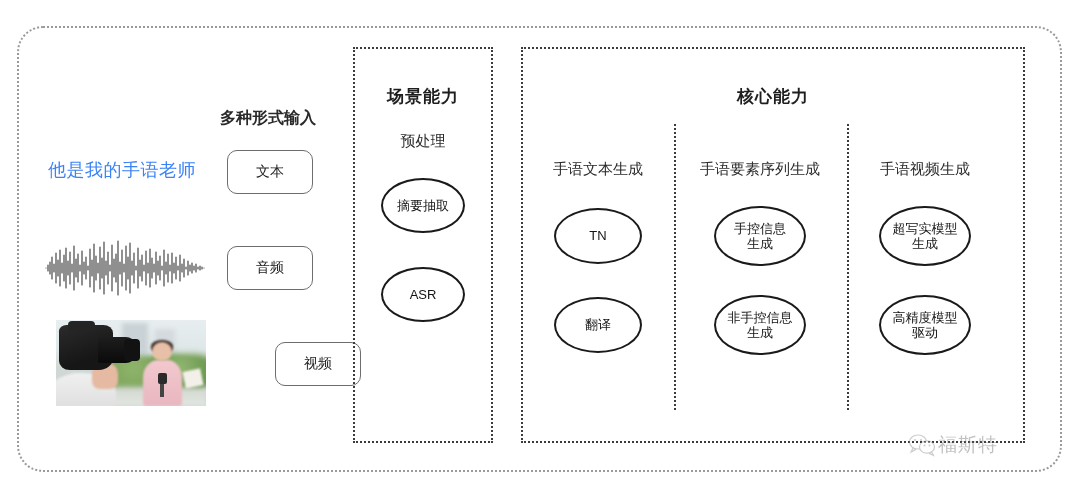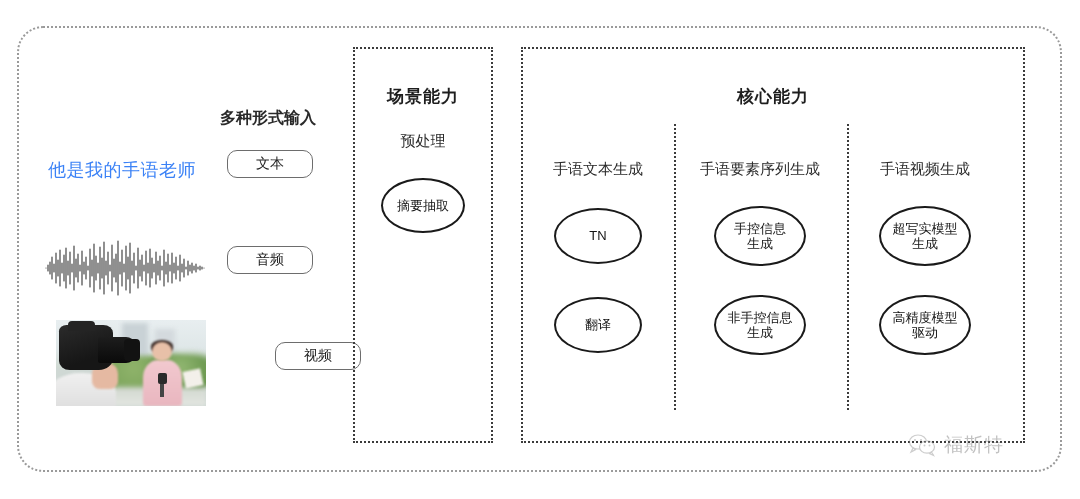--- a/index.html
+++ b/index.html
@@ -120,21 +120,21 @@
     left: 48px;
     top: 158px;
     font-size: 18px;
     color: #3b82f6;
     letter-spacing: 0.5px;
   }
   .input-chip {
     position: absolute;
     left: 227px;
     width: 86px;
-    height: 28px;
+    height: 44px;
     border: 1.6px solid #6d6d6d;
     border-radius: 10px;
     background: #fff;
     display: flex;
     align-items: center;
     justify-content: center;
     font-size: 14px;
     color: #222;
     box-sizing: border-box;
   }
@@ -248,21 +248,20 @@
     filter: blur(1px);
   }
 
   
   #watermark {
     position: absolute;
     left: 908px;
     top: 432px;
     display: flex;
     align-items: center;
-    gap: 6px;
     opacity: 0.42;
   }
   #watermark .wm-text {
     font-size: 19px;
     color: #6e6e6e;
     letter-spacing: 1px;
   }
 </style>
 </head>
 <body>
@@ -385,20 +384,21 @@
   <div id="chip-audio" class="input-chip">音频</div>
   <div id="chip-video" class="input-chip">视频</div>
 
   <div id="scene-box" class="section-box">
     <div id="scene-title" class="section-title">场景能力</div>
   </div>
 
   <div class="col-header" style="left:423px; top:132px;">预处理</div>
 
   <div class="ellipse" style="left:423px; top:178px; width:84px; height:55px;">摘要抽取</div>
+  <div class="ellipse" style="left:423px; top:267px; width:84px; height:55px;">ASR</div>
 
   <div id="core-box" class="section-box">
     <div id="core-title" class="section-title">核心能力</div>
   </div>
 
   <div id="core-divider-1" class="core-divider"></div>
   <div id="core-divider-2" class="core-divider"></div>
 
   <div class="col-header" style="left:598px; top:160px;">手语文本生成</div>
   <div class="ellipse" style="left:598px; top:208px; width:88px; height:56px;">TN</div>

